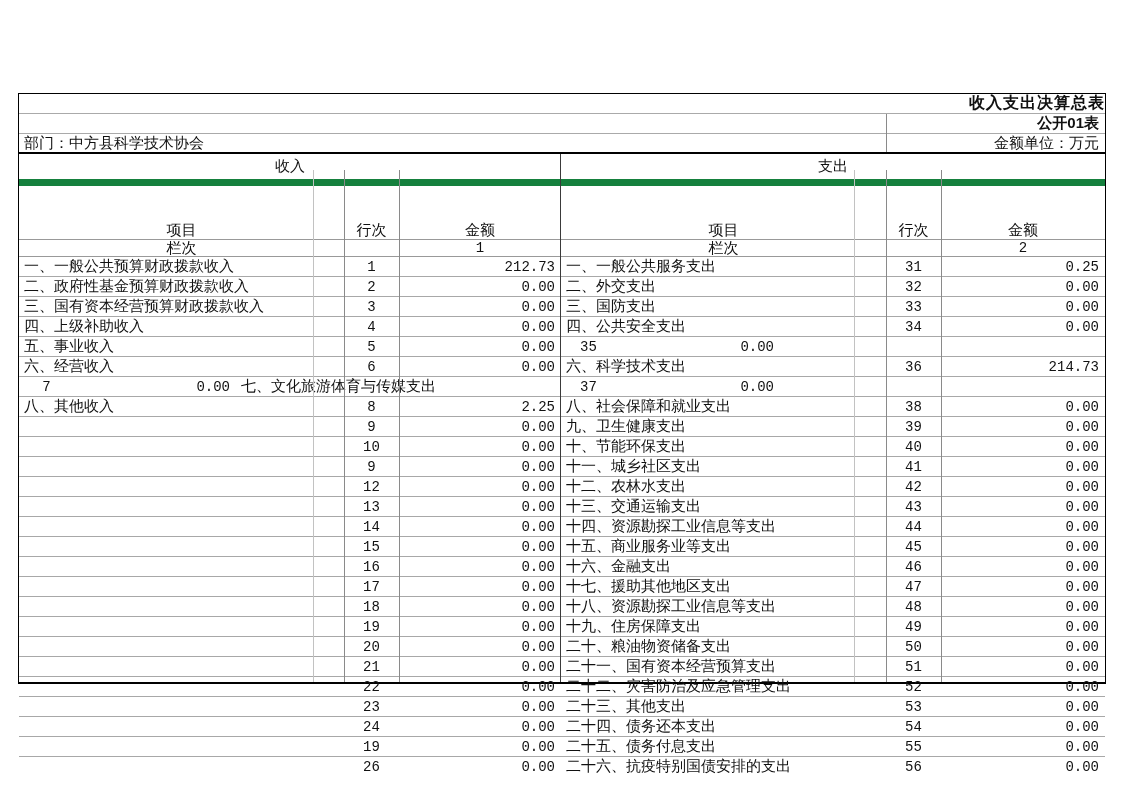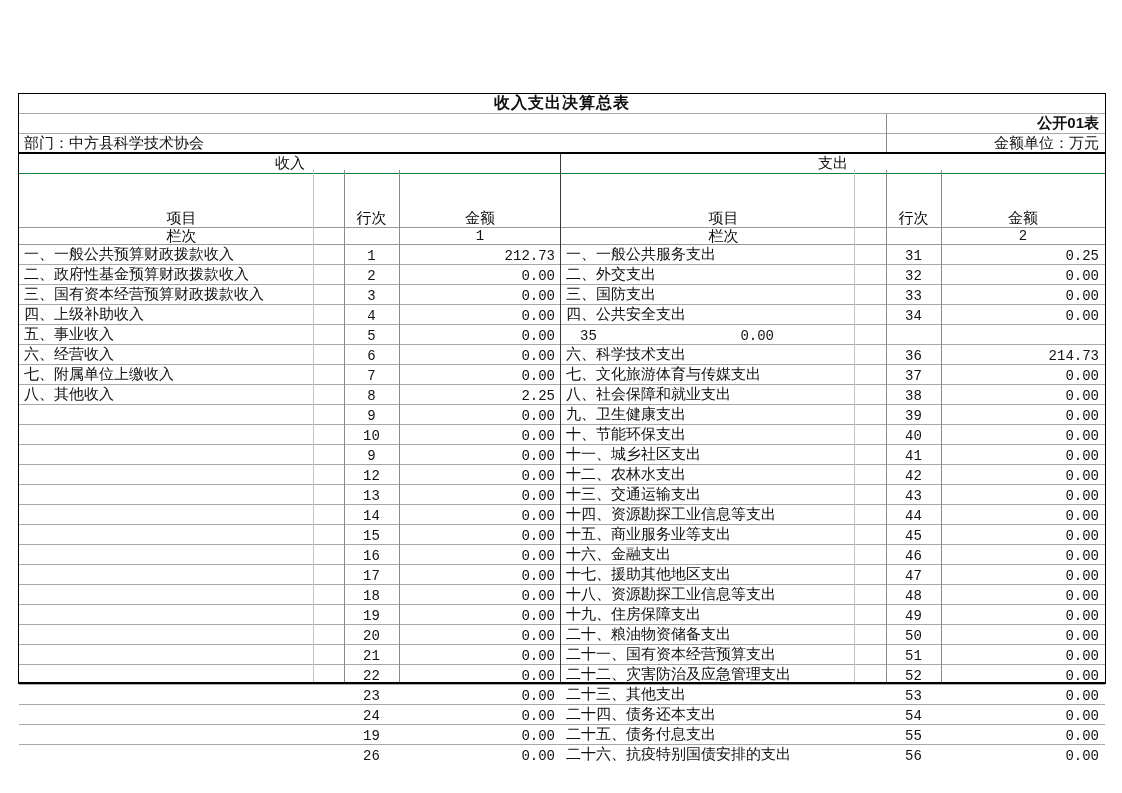--- a/index.html
+++ b/index.html
@@ -7,28 +7,28 @@
     width:1122px;height:793px;position:relative;overflow:hidden;
     font-family:"Liberation Sans","DejaVu Sans",sans-serif;color:#111;
   }
   .tbl{
     position:absolute;left:18px;top:93px;width:1086px;height:588px;
     border:1px solid #000;border-bottom-width:2px;background:#fff;
   }
   .row{position:relative;display:flex;box-sizing:border-box;width:100%;}
   .cell{box-sizing:border-box;display:flex;align-items:center;overflow:hidden;white-space:nowrap;}
   
-  .r-title{height:20px;border-bottom:1px solid #aaa;justify-content:center;align-items:center;}
+  .r-title{height:20px;border-bottom:1px solid #aaa;justify-content:flex-end;align-items:center;}
   .r-pub  {height:20px;border-bottom:1px solid #aaa;text-align:right;}
   .r-dept {height:20px;border-bottom:2px solid #000;}
-  .r-half {height:20px;border-bottom:1px solid #15803d;}
+  .r-half {height:32px;border-bottom:7px solid #15803d;}
   .r-cols {height:18px;border-bottom:1px solid #999;margin-top:36px;}
   .r-lanci{height:17px;border-bottom:1px solid #999;}
   .data{height:477px;display:flex;flex-direction:column;}
-  .drow{flex:1;display:flex;border-bottom:1px solid #a8a8a8;box-sizing:border-box;align-items:flex-end;}
+  .drow{flex:1;display:flex;border-bottom:1px solid #a8a8a8;box-sizing:border-box;}
   .drow:last-child{border-bottom:none;}
   
   .w-item-l{width:325px;} .w-line-l{width:55px;} .w-amt-l{width:162px;}
   .w-item-r{width:325px;} .w-line-r{width:55px;} .w-amt-r{width:164px;}
   .w-half-l{width:542px;} .w-half-r{width:544px;}
   .w-pub-l{width:867px;}  .w-pub-r{width:219px;}
   
   .cn{font-size:15px;}
   .num{font-family:"Liberation Mono","DejaVu Sans Mono",monospace;font-size:14px;}
   .title{font-size:16px;font-weight:bold;letter-spacing:1px;}
@@ -137,21 +137,20 @@
   <div class="drow">
     <span class="cell w-item-l al cn">六、经营收入</span>
     <span class="cell w-line-l ac num">6</span>
     <span class="cell w-amt-l ar num">0.00</span>
     <span class="cell w-item-r al cn">六、科学技术支出</span>
     <span class="cell w-line-r ac num">36</span>
     <span class="cell w-amt-r ar num">214.73</span>
   </div>
 
   <div class="drow">
-    <span class="cell w-item-l al cn">七、附属单位上缴收入</span>
     <span class="cell w-line-l ac num">7</span>
     <span class="cell w-amt-l ar num">0.00</span>
     <span class="cell w-item-r al cn">七、文化旅游体育与传媒支出</span>
     <span class="cell w-line-r ac num">37</span>
     <span class="cell w-amt-r ar num">0.00</span>
   </div>
 
   <div class="drow">
     <span class="cell w-item-l al cn">八、其他收入</span>
     <span class="cell w-line-l ac num">8</span>

